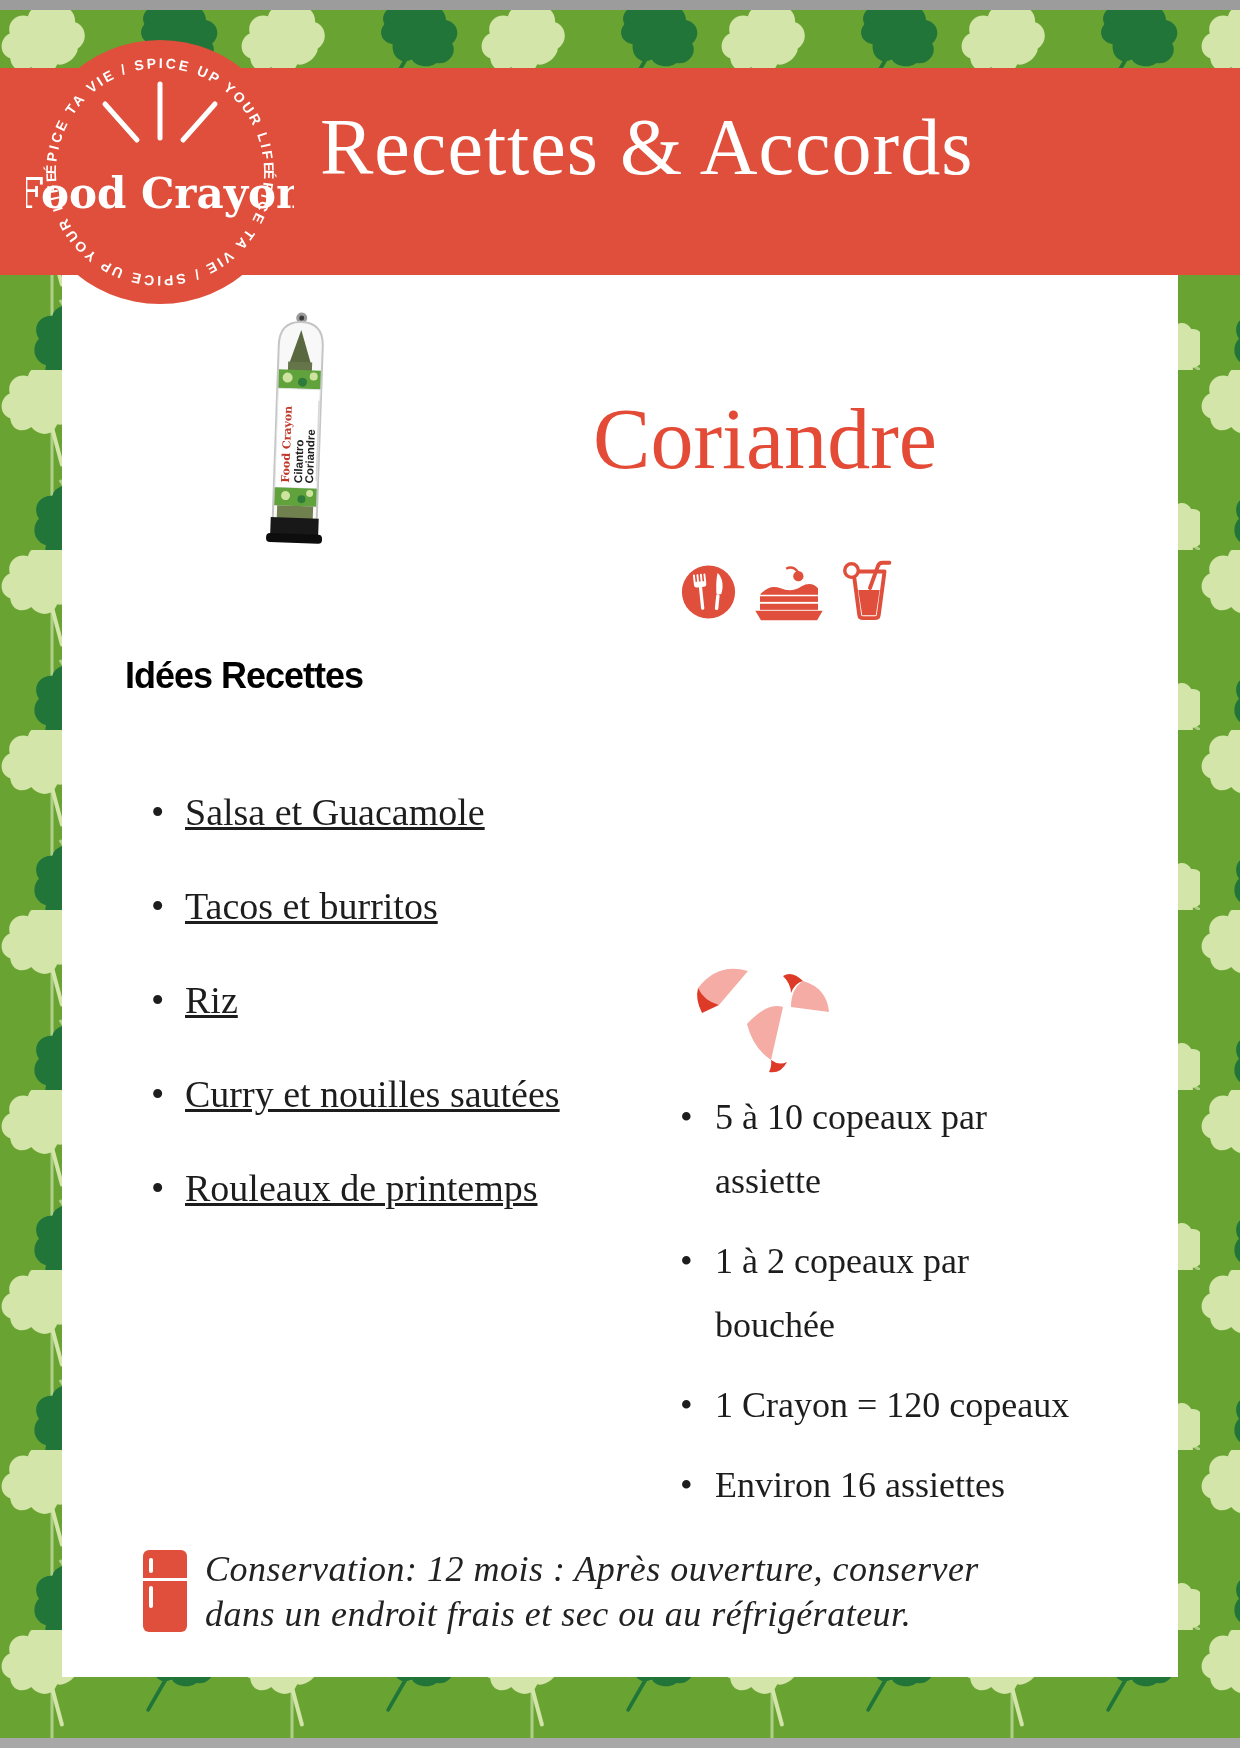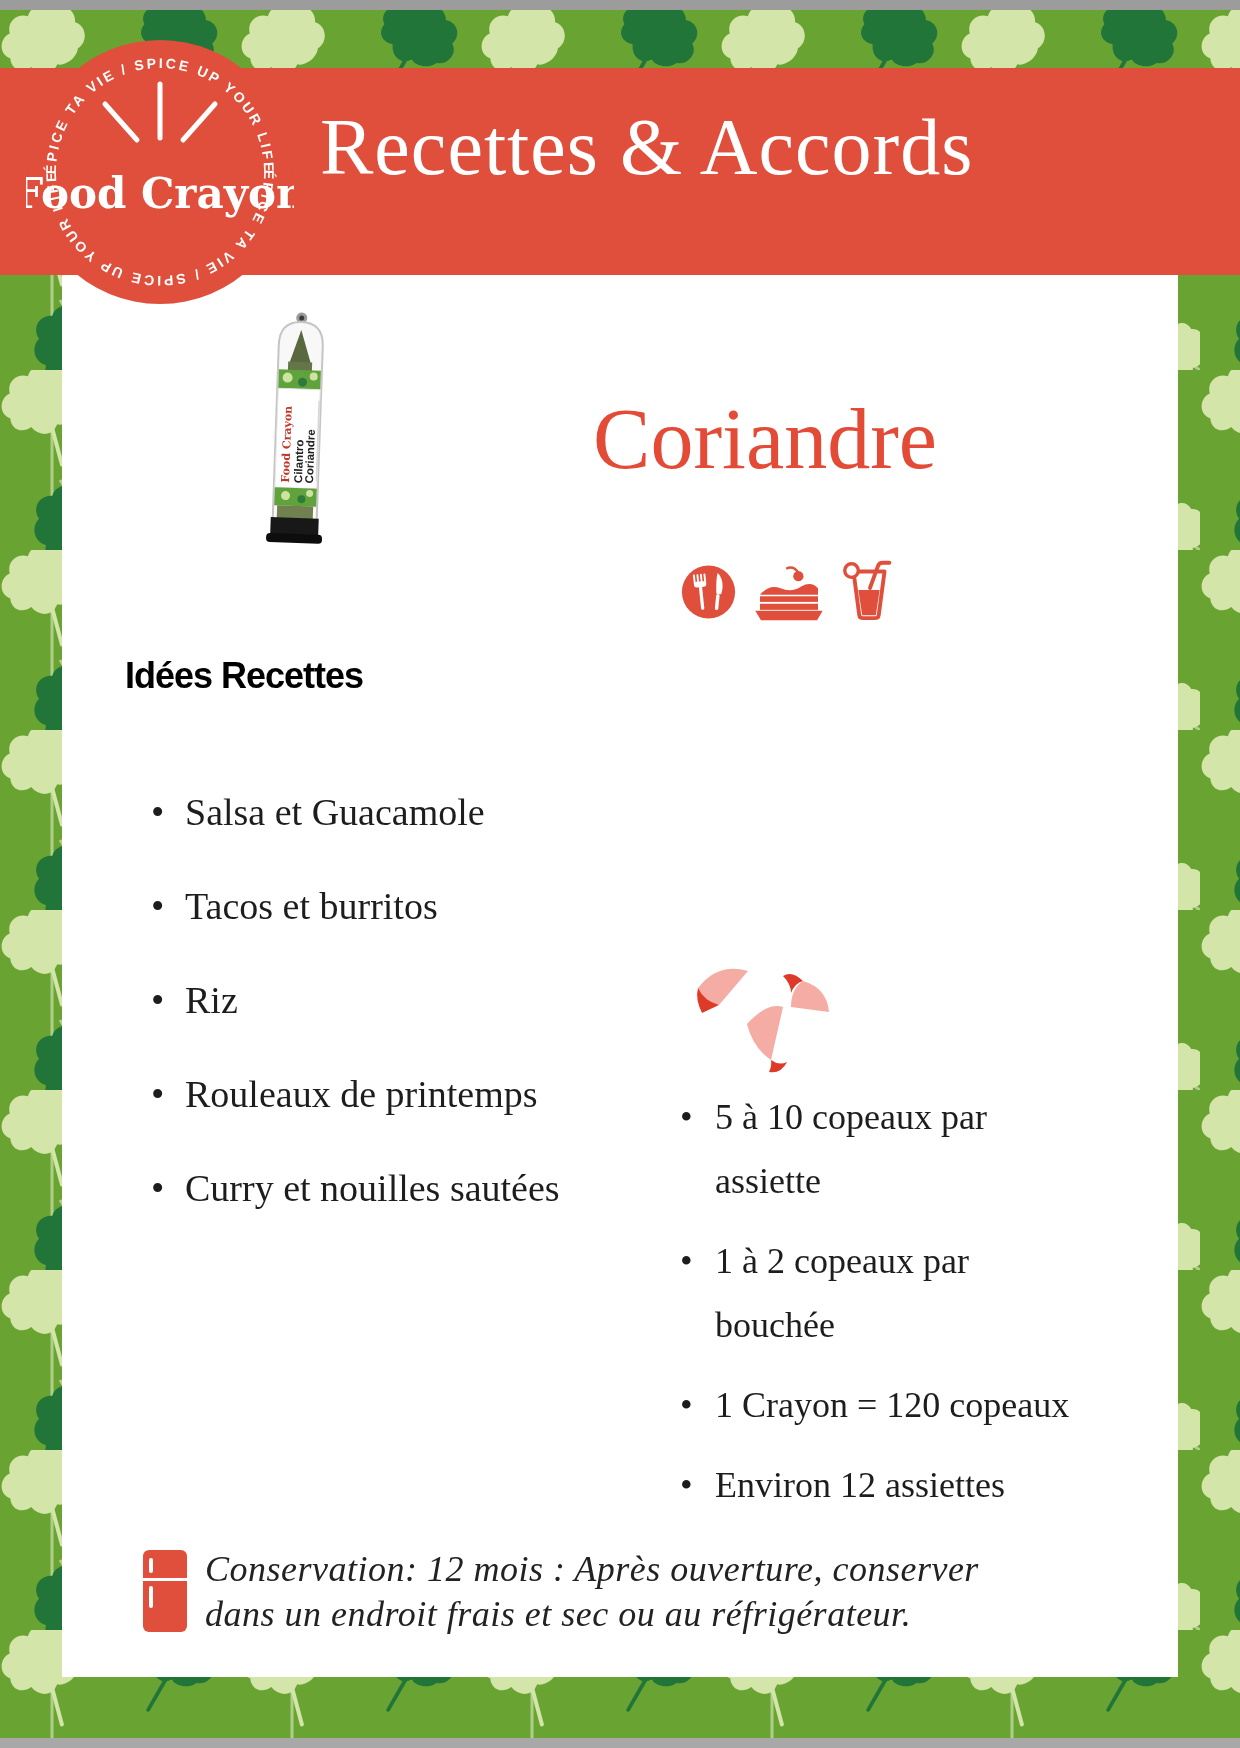--- a/index.html
+++ b/index.html
@@ -28,21 +28,21 @@
     align-items:flex-end;gap:17px;}
 
   .recipes-heading{left:125px;top:656px;font-family:"Liberation Sans","DejaVu Sans",sans-serif;
     font-weight:bold;font-size:36px;line-height:1.1;color:#000000;letter-spacing:-1px;}
 
   ul.plain{list-style:none;margin:0;padding:0;color:#1d1d1d;}
   ul.plain li{position:relative;}
   ul.plain li::before{content:"\2022";position:absolute;color:#1d1d1d;}
 
   .recipes-list{left:133px;top:790px;font-size:38px;}
-  .recipes-list li{line-height:44px;margin-bottom:50px;padding-left:52px;}
+  .recipes-list li{line-height:44px;margin-bottom:50px;padding-left:52px;text-decoration:underline;}
   .recipes-list li::before{left:18px;}
 
   .pair-desc{left:676px;top:660px;font-size:38px;line-height:62px;color:#1d1d1d;white-space:pre-line;}
 
   .shavings{left:686px;top:962px;width:160px;height:112px;}
 
   .dosage-list{left:660px;top:1085px;font-size:36px;}
   .dosage-list li{line-height:64px;margin-bottom:16px;padding-left:55px;white-space:pre-line;}
   .dosage-list li::before{left:20px;}
 
@@ -181,43 +181,43 @@
       <path d="M29,33 L37,11 Q38.2,7 42,7 L49,7" fill="none" stroke="#df4f3b" stroke-width="4" stroke-linecap="round"></path>
       <circle cx="10" cy="15" r="7" fill="#ffffff" stroke="#df4f3b" stroke-width="3.5"></circle>
     </svg>
   </div>
 
   <div class="abs recipes-heading">Idées Recettes</div>
   <ul class="abs plain recipes-list">
     <li>Salsa et Guacamole</li>
     <li>Tacos et burritos</li>
     <li>Riz</li>
+    <li>Curry et nouilles sautées</li>
     <li>Rouleaux de printemps</li>
-    <li>Curry et nouilles sautées</li>
   </ul>
 
 
   <svg class="abs shavings" viewBox="0 0 160 112">
     <g>
       <path d="M12,26 Q32,0 62,9 L33,43 Q16,39 12,26 Z" fill="#f4aca4"></path>
       <path d="M33,43 L16,51 Q9,37 12,26 Q18,39 33,43 Z" fill="#de3a28"></path>
       <path d="M117,19 Q141,26 143,50 L105,45 Q105,27 117,19 Z" fill="#f4aca4"></path>
       <path d="M117,19 Q106,8 97,14 Q105,22 105,31 Q109,21 117,19 Z" fill="#de3a28"></path>
       <path d="M61,62 Q81,40 97,45 L85,98 Q67,86 61,62 Z" fill="#f4aca4"></path>
       <path d="M85,98 Q93,104 101,100 Q95,112 83,110 Q86,104 85,98 Z" fill="#de3a28"></path>
     </g>
   </svg>
 
   <ul class="abs plain dosage-list">
     <li>5 à 10 copeaux par
 assiette</li>
     <li>1 à 2 copeaux par
 bouchée</li>
     <li>1 Crayon = 120 copeaux</li>
-    <li>Environ 12 assiettes</li>
+    <li>Environ 16 assiettes</li>
   </ul>
 
   <svg class="abs fridge" viewBox="0 0 52 86">
     <rect x="3" y="2" width="44" height="82" rx="6" fill="#df4f3b"></rect>
     <rect x="3" y="30" width="44" height="3" fill="#ffffff"></rect>
     <rect x="9" y="10" width="4" height="15" rx="2" fill="#ffffff"></rect>
     <rect x="9" y="38" width="4" height="22" rx="2" fill="#ffffff"></rect>
   </svg>
   <div class="abs conservation-text">Conservation: 12 mois : Après ouverture, conserver
 dans un endroit frais et sec ou au réfrigérateur.</div>

